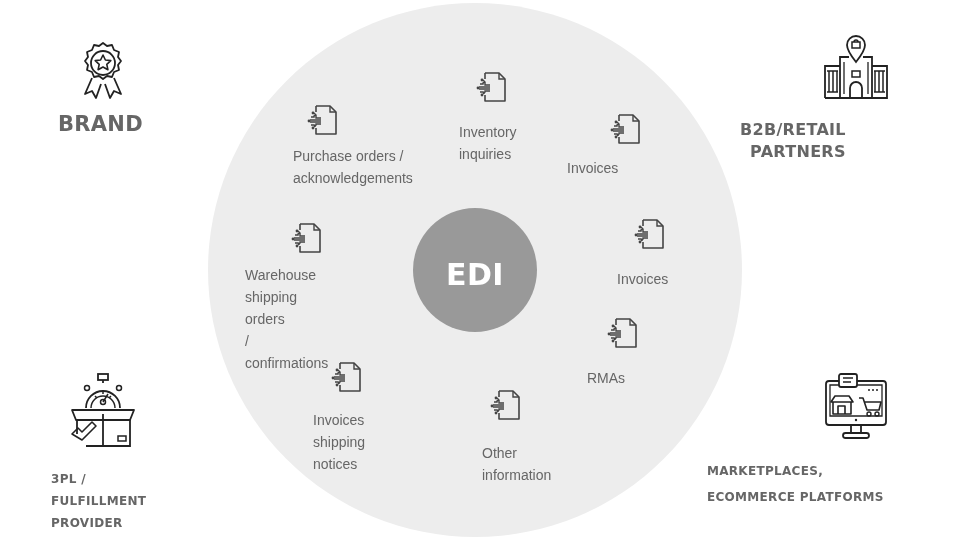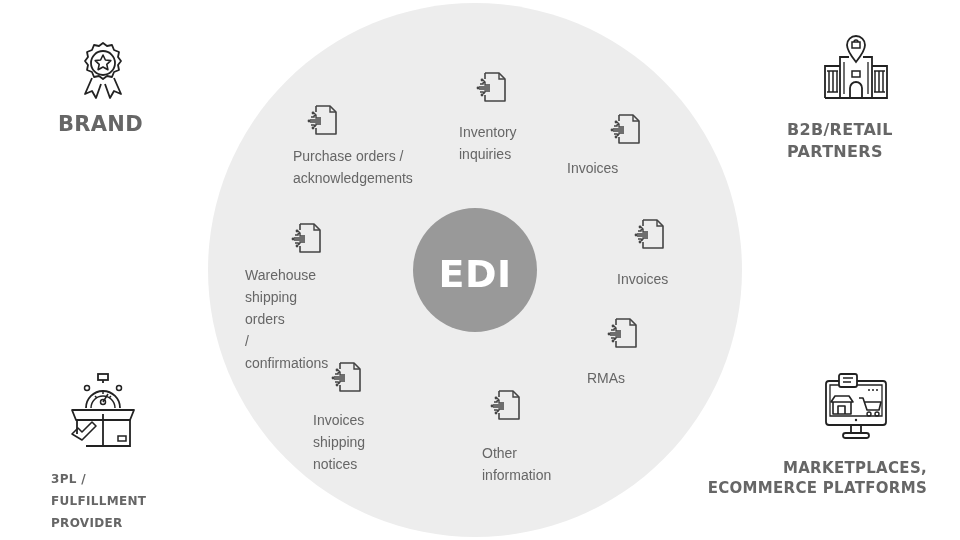--- a/index.html
+++ b/index.html
@@ -12,21 +12,21 @@
     position: absolute; left: 208px; top: 3px; width: 534px; height: 534px;
     border-radius: 50%; background: #ededed;
   }
   .hub {
     position: absolute; left: 413px; top: 208px; width: 124px; height: 124px;
     border-radius: 50%; background: #999999;
     display: flex; align-items: center; justify-content: center;
   }
   .hub-label {
     color: #ffffff; font-family: "DejaVu Sans", sans-serif; font-weight: bold;
-    font-size: 38px; letter-spacing: 0.5px; margin-top: 8px;
+    font-size: 30px; letter-spacing: 0.5px; margin-top: 8px;
   }
   .doc { position: absolute; }
   .doc-icon { position: absolute; width: 34px; height: 34px; }
   .doc-label {
     position: absolute; color: #666666; font-size: 14px; line-height: 22px;
     white-space: pre-line;
   }
   .entity { position: absolute; }
   .entity-icon { position: absolute; }
   .entity-label {
@@ -137,21 +137,21 @@
     <path d="M34 28 C26 18 25 14 25 11 a9 9 0 0 1 18 0 c0 3 -1 7 -9 17 z" fill="none" stroke="#222" stroke-width="1.8"></path>
     <rect x="30" y="8" width="8" height="6" fill="none" stroke="#222" stroke-width="1.5"></rect>
     <path d="M32 8 a2 2 0 0 1 4 0" fill="none" stroke="#222" stroke-width="1.5"></path>
     <path d="M18 64 V23 H27 M41 23 H50 V64" fill="none" stroke="#222" stroke-width="1.8"></path>
     <path d="M3 64 V32 H18 M50 32 H65 V64 H3" fill="none" stroke="#222" stroke-width="1.8"></path>
     <path d="M7 37 V58 M11 37 V58 M15 37 V58 M53 37 V58 M57 37 V58 M61 37 V58 M5 37 H16 M52 37 H63 M5 58 H16 M52 58 H63" fill="none" stroke="#222" stroke-width="1.5"></path>
     <rect x="30" y="37" width="8" height="6" fill="none" stroke="#222" stroke-width="1.5"></rect>
     <path d="M28 64 V54 a6 6 0 0 1 12 0 V64" fill="none" stroke="#222" stroke-width="1.8"></path>
     <path d="M22 28 V60 M46 28 V60" fill="none" stroke="#222" stroke-width="1.3"></path>
   </svg>
-  <div class="entity-label" style="left:787px;top:119px;font-size:16px;line-height:22px;text-align:left">B2B/RETAIL
+  <div class="entity-label" style="left:740px;top:119px;font-size:16px;line-height:22px;text-align:right">B2B/RETAIL
 PARTNERS</div>
 </div>
 
 <div class="entity">
   <svg class="entity-icon" style="left:70px;top:372px" width="68" height="76" viewBox="0 0 68 76">
     <rect x="28" y="2" width="10" height="6" fill="none" stroke="#222" stroke-width="1.8"></rect>
     <path d="M33 8 V11" stroke="#222" stroke-width="1.8"></path>
     <path d="M16 36 a17 17 0 1 1 34 0" fill="none" stroke="#222" stroke-width="1.8"></path>
     <path d="M21 36 a12 12 0 1 1 24 0" fill="none" stroke="#222" stroke-width="1.5"></path>
     <circle cx="17" cy="16" r="2.5" fill="none" stroke="#222" stroke-width="1.5"></circle>
@@ -177,15 +177,15 @@
       <circle cx="50" cy="18" r="1" fill="#222"></circle>
       <circle cx="54" cy="18" r="1" fill="#222"></circle>
     <path d="M8 30 L12 24 H26 L30 30 Z M10 30 V42 H28 V30 M15 42 V34 H22 V42" fill="none" stroke="#222" stroke-width="1.6" stroke-linejoin="round"></path>
     <path d="M36 26 H40 L44 38 H56 L58 30 H42" fill="none" stroke="#222" stroke-width="1.6" stroke-linejoin="round"></path>
     <circle cx="46" cy="42" r="2" fill="none" stroke="#222" stroke-width="1.4"></circle>
     <circle cx="54" cy="42" r="2" fill="none" stroke="#222" stroke-width="1.4"></circle>
     <circle cx="33" cy="48" r="1.2" fill="#222"></circle>
     <path d="M28 53 V61 M38 53 V61" stroke="#222" stroke-width="1.8"></path>
     <rect x="20" y="61" width="26" height="5" rx="2.5" fill="none" stroke="#222" stroke-width="1.8"></rect>
   </svg>
-  <div class="entity-label" style="left:707px;top:458px;width:220px;font-size:15px;line-height:20px;text-align:right">MARKETPLACES,
+  <div class="entity-label" style="left:707px;top:458px;width:220px;font-size:12px;line-height:26px;text-align:left">MARKETPLACES,
 ECOMMERCE PLATFORMS</div>
 </div>
 
 </body></html>

